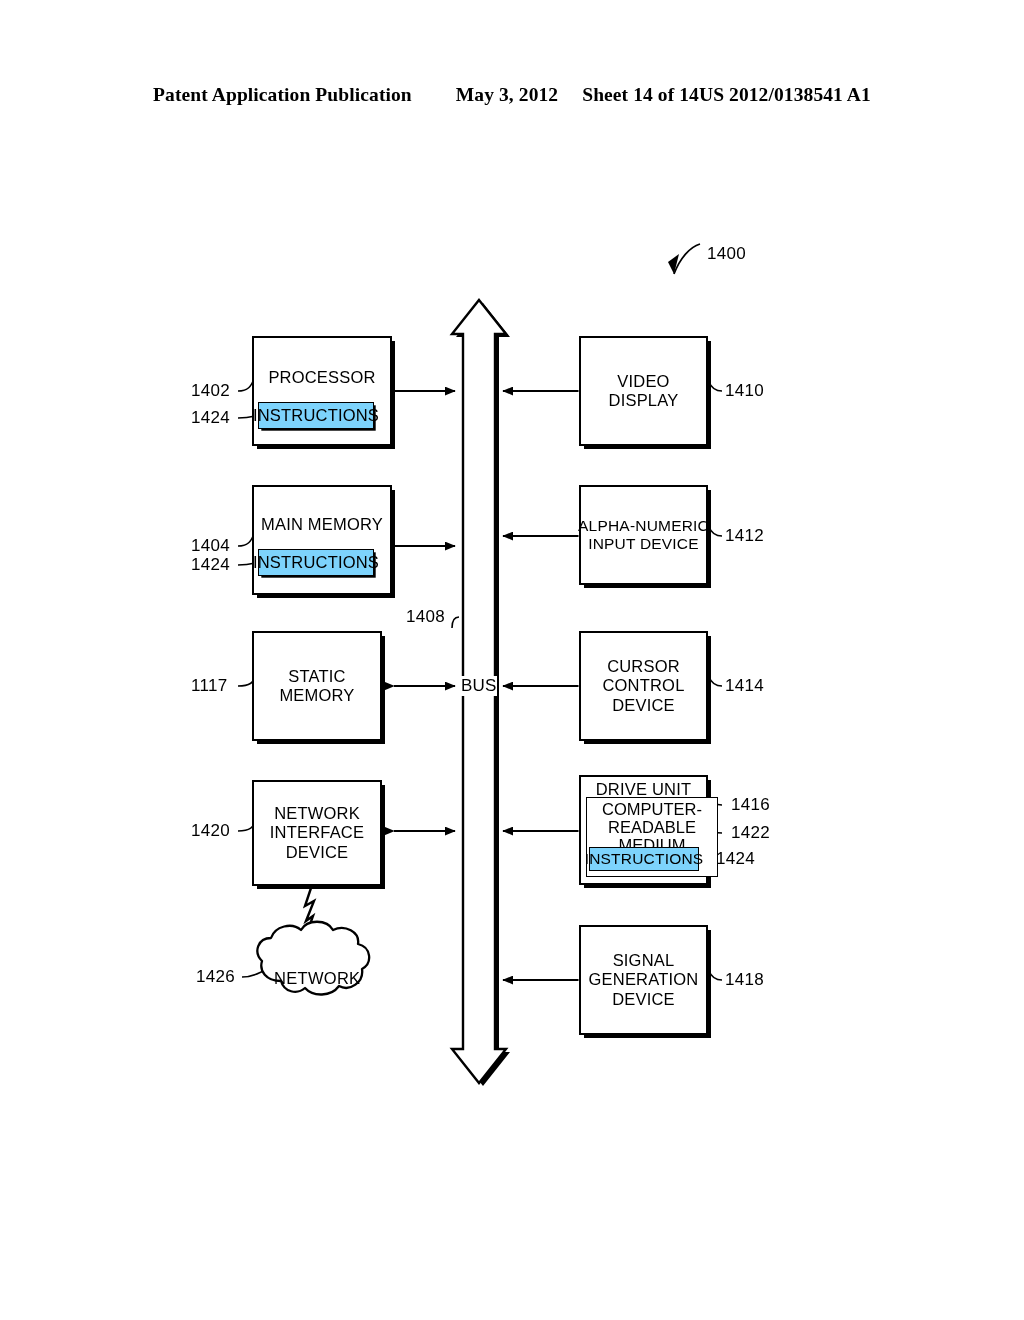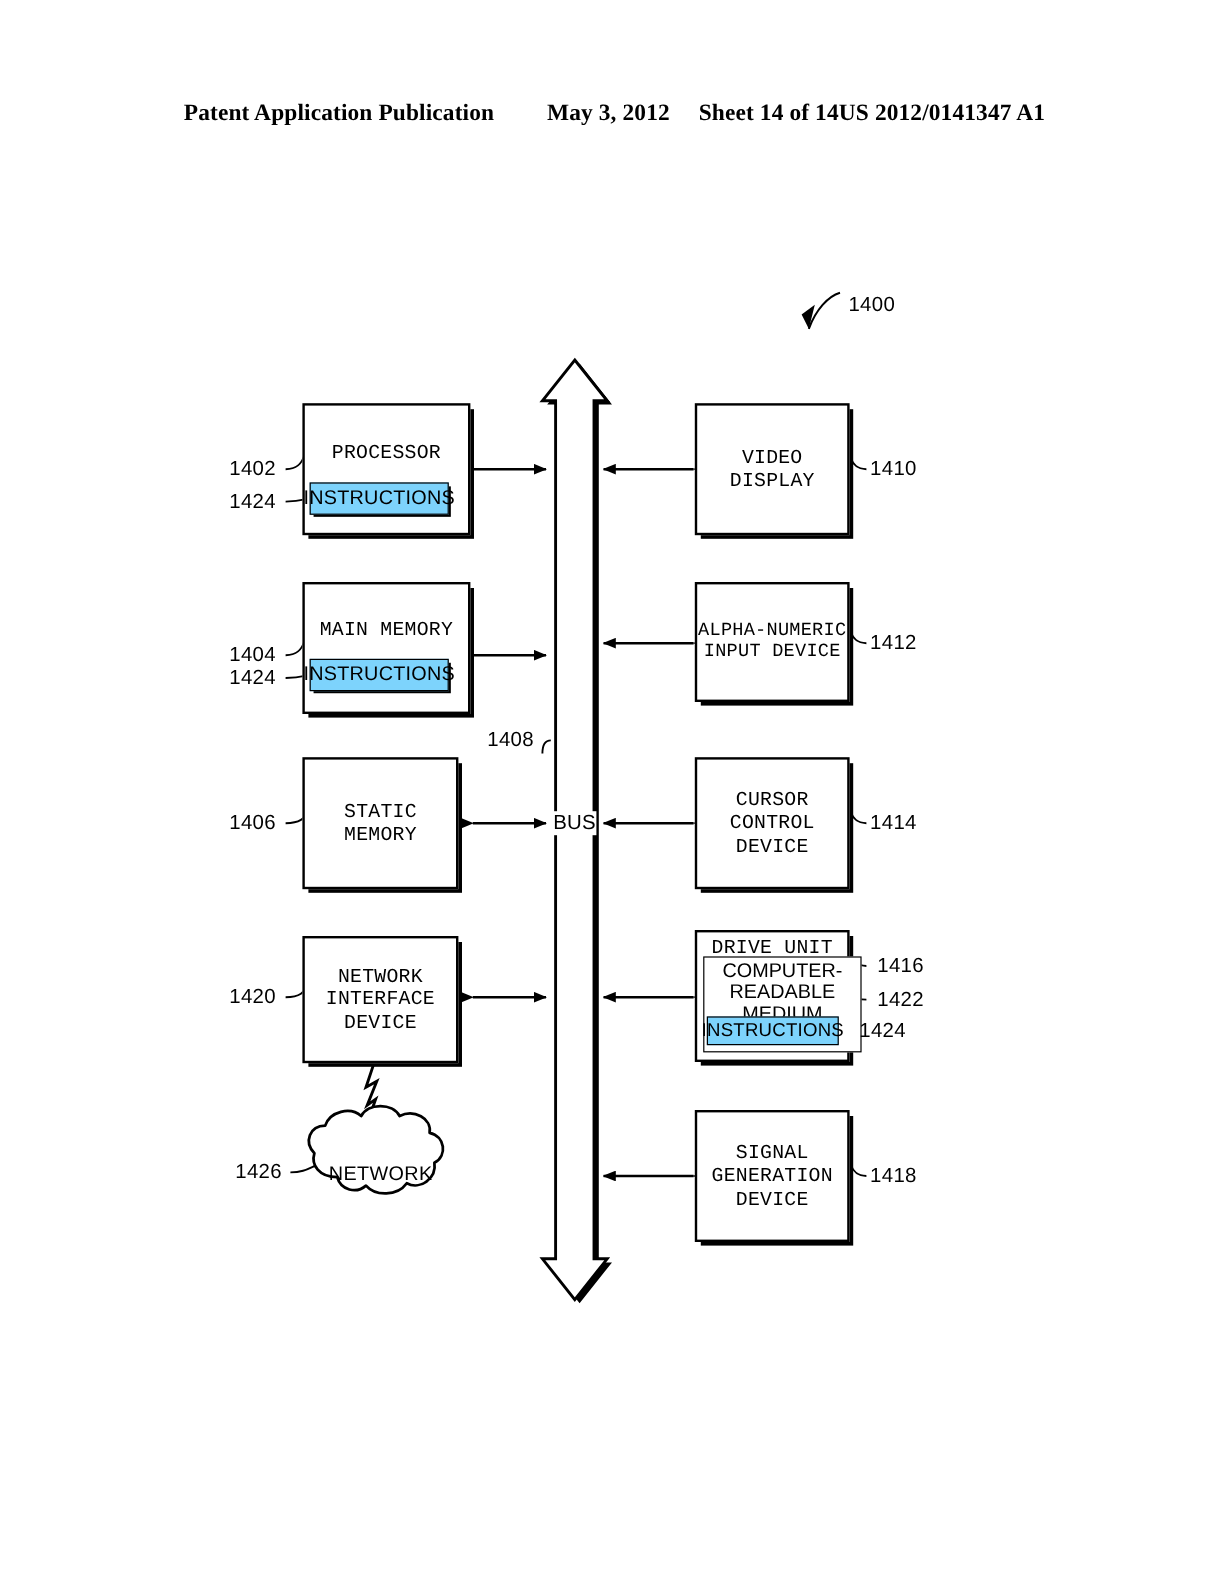--- a/index.html
+++ b/index.html
@@ -58,21 +58,20 @@
     background: #fff;
     box-shadow: 4px 4px 0 -1px #000;
     display: flex;
     flex-direction: column;
     align-items: center;
     justify-content: center;
     text-align: center;
     line-height: 1.16;
     font-size: 16.5px;
     letter-spacing: 0.2px;
-    font-family: Liberation Mono, monospace;
   }
   .blk .line { display: block; white-space: nowrap; }
 
   
   .inner-box {
     position: absolute;
     box-sizing: border-box;
     border: 1.8px solid #000;
     background: #7dd3fc;
     box-shadow: 2.5px 2.5px 0 -0.8px #000;
@@ -146,21 +145,21 @@
     font-family: "Liberation Sans", sans-serif;
   }
 </style>
 </head>
 <body>
 
 <div class="page-header">
   <span class="h-pub">Patent Application Publication</span>
   <span class="h-date">May 3, 2012</span>
   <span class="h-sheet">Sheet 14 of 14</span>
-  <span class="h-pat">US 2012/0141347 A1</span>
+  <span class="h-pat">US 2012/0138541 A1</span>
 </div>
 
 <div class="figure-canvas">
 
   <svg width="1024" height="1320" viewBox="0 0 1024 1320">
     <defs>
       <marker id="ah" markerWidth="11" markerHeight="9" refX="10.2" refY="4.5" orient="auto" markerUnits="userSpaceOnUse">
         <path d="M0,0 L11,4.5 L0,9 z" fill="#000"></path>
       </marker>
       <marker id="ahr" markerWidth="11" markerHeight="9" refX="10.2" refY="4.5" orient="auto" markerUnits="userSpaceOnUse">
@@ -263,21 +262,21 @@
   <div class="inner-box" style="left:258px; top:549px; width:116px; height:27px;">
     <span>INSTRUCTIONS</span>
   </div>
   <div class="ref" style="left:191px; top:536px;">1404</div>
   <div class="ref" style="left:191px; top:555px;">1424</div>
 
   <div class="blk" style="left:252px; top:631px; width:130px; height:110px;">
     <span class="line">STATIC</span>
     <span class="line">MEMORY</span>
   </div>
-  <div class="ref" style="left:191px; top:676px;">1406</div>
+  <div class="ref" style="left:191px; top:676px;">1117</div>
 
   <div class="blk" style="left:252px; top:780px; width:130px; height:106px;">
     <span class="line">NETWORK</span>
     <span class="line">INTERFACE</span>
     <span class="line">DEVICE</span>
   </div>
   <div class="ref" style="left:191px; top:821px;">1420</div>
 
   <div class="cloud-label" style="left:274px; top:969px;">NETWORK</div>
   <div class="ref" style="left:196px; top:967px;">1426</div>

